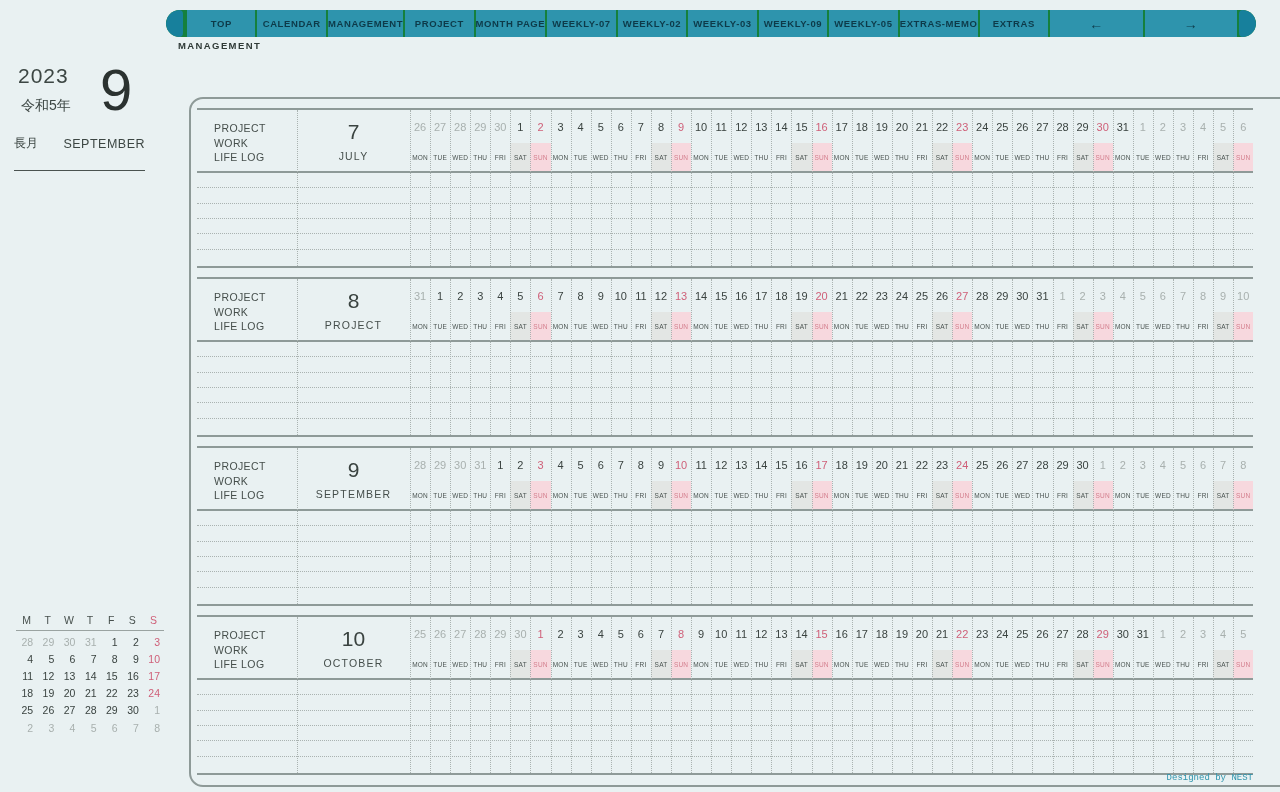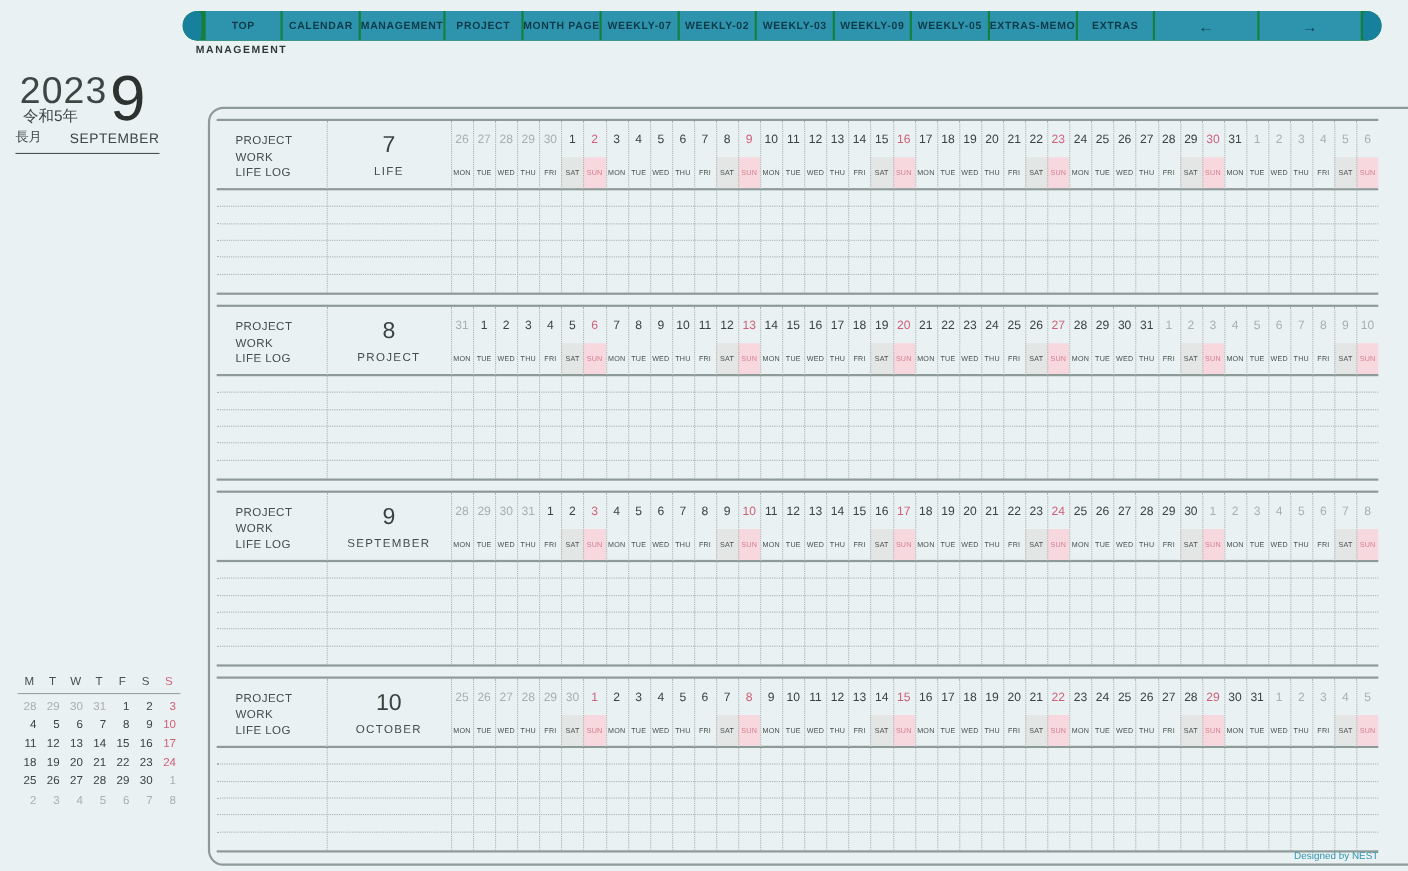--- a/index.html
+++ b/index.html
@@ -25,27 +25,27 @@
     cursor:pointer;white-space:nowrap;
   }
   .nav-tab:first-of-type{margin-left:0;}
   .nav-tab.arrow{flex:1.35 1 0;font-size:14px;letter-spacing:0;}
   
   .page-label{
     position:absolute;left:178px;top:40px;
     font-size:9.5px;font-weight:600;letter-spacing:1.4px;color:#2f3a37;
   }
   
-  .year{position:absolute;left:18px;top:64px;font-size:34px;letter-spacing:1px;color:#3c4643;}
+  .year{position:absolute;left:18px;top:64px;font-size:21px;letter-spacing:1px;color:#3c4643;}
   .era{position:absolute;left:21px;top:97px;font-size:14px;color:#3c4643;}
   .big-month{position:absolute;left:100px;top:56px;font-size:58px;font-weight:400;color:#2b3230;}
   .month-line{
-    position:absolute;left:14px;top:116px;width:131px;
-    display:flex;justify-content:space-between;align-items:flex-end;
-    border-bottom:1.5px solid #4a5350;padding-bottom:6px;
+    position:absolute;left:14px;top:135px;width:131px;
+    display:flex;justify-content:space-between;align-items:center;
+    border-bottom:1.5px solid #4a5350;padding-bottom:18px;
   }
   .month-jp{font-size:12px;color:#3c4643;}
   .month-en{font-size:12.5px;letter-spacing:0.5px;color:#3c4643;}
   
   .panel{
     position:absolute;left:189px;top:57px;width:1216px;height:690px;
     border:2px solid #8e9a98;border-radius:14px;box-sizing:border-box;margin-top:40px;
   }
   .sections{position:absolute;left:0;top:0;width:100%;height:100%;}
   .section{
@@ -104,21 +104,21 @@
   }
   .mini-head span:last-child{color:#cf5f78;}
   .mini-grid{display:grid;grid-template-columns:repeat(7,1fr);}
   .mini-cell{
     height:17.2px;display:flex;align-items:center;justify-content:flex-end;
     padding-right:4px;box-sizing:border-box;font-size:10.5px;
   }
   
   .credit{
     position:absolute;right:27px;bottom:9px;
-    font-size:9px;color:#2e94ad;
+    font-size:9px;color:#2e94ad;font-family:Liberation Mono, monospace;
   }
 </style>
 </head>
 <body>
 
 <div class="nav">
   <div class="nav-cap left"></div>
 
   <div class="nav-tab">TOP</div>
     <div class="nav-tab">CALENDAR</div>
@@ -151,21 +151,21 @@
   <div class="sections">
       <div class="section" style="top: 9px;">
         <div class="sec-header">
           <div class="zone-label">
             <div class="lab-line">PROJECT</div>
             <div class="lab-line">WORK</div>
             <div class="lab-line">LIFE LOG</div>
           </div>
           <div class="zone-month">
             <div class="m-num">7</div>
-            <div class="m-name">LIFE</div>
+            <div class="m-name">JULY</div>
           </div>
           <div class="zone-days">
             <div class="day-cell">
               <div class="day-num n-o">26</div>
               <div class="day-dow">MON</div>
             </div>
             <div class="day-cell">
               <div class="day-num n-o">27</div>
               <div class="day-dow">TUE</div>
             </div>

